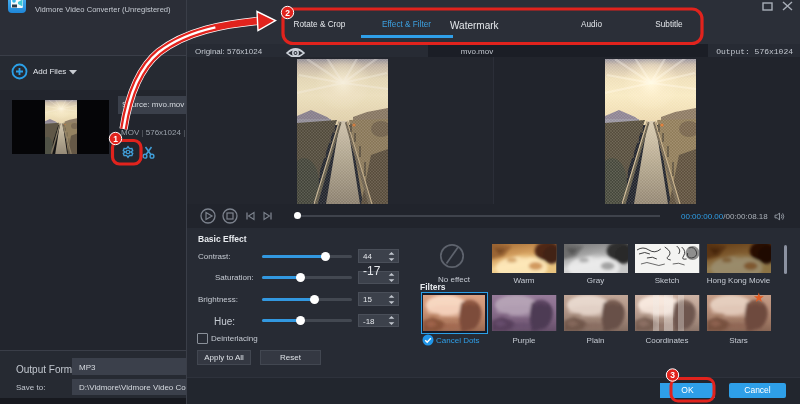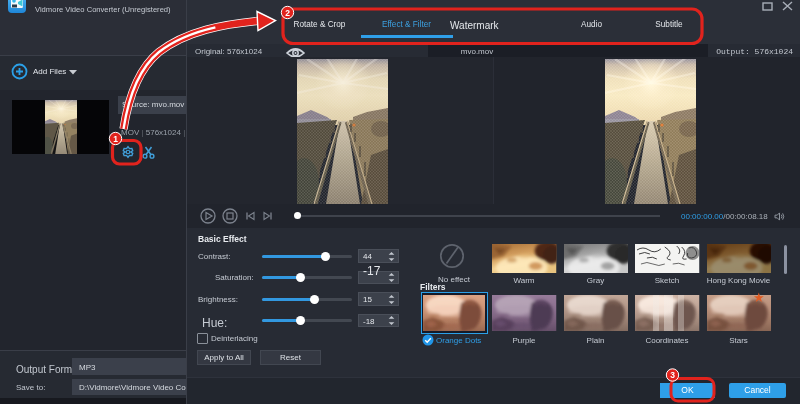--- a/index.html
+++ b/index.html
@@ -285,21 +285,21 @@
 <div class="abs" style="left:262px;top:297.5px;width:90px;height:3px;border-radius:2px;background:#434851;"></div>
 <div class="abs" style="left:262px;top:297.5px;width:52px;height:3px;border-radius:2px;background:#3298e0;"></div>
 <div class="abs" style="left:309.5px;top:294.5px;width:9px;height:9px;border-radius:50%;background:#fff;"></div>
 <div class="abs" style="left:357.5px;top:292.2px;width:41px;height:13.5px;background:#3c414b;border:1px solid #4a4f59;box-sizing:border-box;"></div>
 <div class="abs txt" style="left:363px;top:295px;font-size:8px;color:#e3e6ea;">15</div>
 <svg class="abs" style="left:386px;top:293.5px;" width="11" height="11" viewBox="0 0 11 11">
     <polygon points="5.5,1 8.3,3.8 2.7,3.8" fill="#c2c7cf"></polygon>
     <polygon points="5.5,10 8.3,7.2 2.7,7.2" fill="#c2c7cf"></polygon>
   </svg>
 
-<div class="abs txt" style="left:202px;top:316px;font-size:12px;color:#c6cbd3;">Hue:</div>
+<div class="abs txt" style="left:214px;top:316px;font-size:10px;color:#c6cbd3;">Hue:</div>
 <div class="abs" style="left:262px;top:319px;width:90px;height:3px;border-radius:2px;background:#434851;"></div>
 <div class="abs" style="left:262px;top:319px;width:38px;height:3px;border-radius:2px;background:#3298e0;"></div>
 <div class="abs" style="left:295.5px;top:316px;width:9px;height:9px;border-radius:50%;background:#fff;"></div>
 <div class="abs" style="left:357.5px;top:313.7px;width:41px;height:13.5px;background:#3c414b;border:1px solid #4a4f59;box-sizing:border-box;"></div>
 <div class="abs txt" style="left:363px;top:316.5px;font-size:8px;color:#e3e6ea;">-18</div>
 <svg class="abs" style="left:386px;top:315px;" width="11" height="11" viewBox="0 0 11 11">
     <polygon points="5.5,1 8.3,3.8 2.7,3.8" fill="#c2c7cf"></polygon>
     <polygon points="5.5,10 8.3,7.2 2.7,7.2" fill="#c2c7cf"></polygon>
   </svg>
 
@@ -342,21 +342,21 @@
   </svg>
 <svg class="abs" style="left:635px;top:294.5px;filter:saturate(0.5) brightness(1.12);" width="64.5" height="36" viewBox="0 0 65 36" preserveAspectRatio="none">
     <use href="#fsc2"></use>
   </svg>
 <div class="abs" style="left:635px;top:294.5px;width:64.5px;height:36px;background:linear-gradient(90deg, transparent 0 28%, rgba(240,235,230,0.38) 28% 37%, transparent 37% 45%, rgba(244,238,233,0.42) 45% 58%, transparent 58% 66%, rgba(240,235,230,0.35) 66% 75%, transparent 75%);"></div>
 <svg class="abs" style="left:706.5px;top:294.5px;filter:saturate(0.85);" width="64.5" height="36" viewBox="0 0 65 36" preserveAspectRatio="none">
     <use href="#fsc2"></use>
   </svg>
 <div class="abs" style="left:753px;top:291px;font-size:13px;color:#e05c24;line-height:13px;">★</div>
 
-<div class="abs txt" style="left:436px;top:335.5px;font-size:8px;color:#2f9fe8;">Orange Dots</div>
+<div class="abs txt" style="left:436px;top:335.5px;font-size:8px;color:#2f9fe8;">Cancel Dots</div>
 <div class="abs txt" style="left:484px;top:335.5px;width:80px;text-align:center;font-size:8px;color:#c6cbd3;">Purple</div>
 <div class="abs txt" style="left:555.5px;top:335.5px;width:80px;text-align:center;font-size:8px;color:#c6cbd3;">Plain</div>
 <div class="abs txt" style="left:627px;top:335.5px;width:80px;text-align:center;font-size:8px;color:#c6cbd3;">Coordinates</div>
 <div class="abs txt" style="left:698.5px;top:335.5px;width:80px;text-align:center;font-size:8px;color:#c6cbd3;">Stars</div>
 
 <div class="abs" style="left:420.5px;top:292px;width:67px;height:41.5px;border:1.5px solid #2ba0e8;box-sizing:border-box;background:#151a28;"></div>
 <svg class="abs" style="left:423px;top:294.5px;filter:saturate(1.12) brightness(1.05);" width="62" height="36.5" viewBox="0 0 65 36" preserveAspectRatio="none">
     <use href="#fsc2"></use>
   </svg>
 

